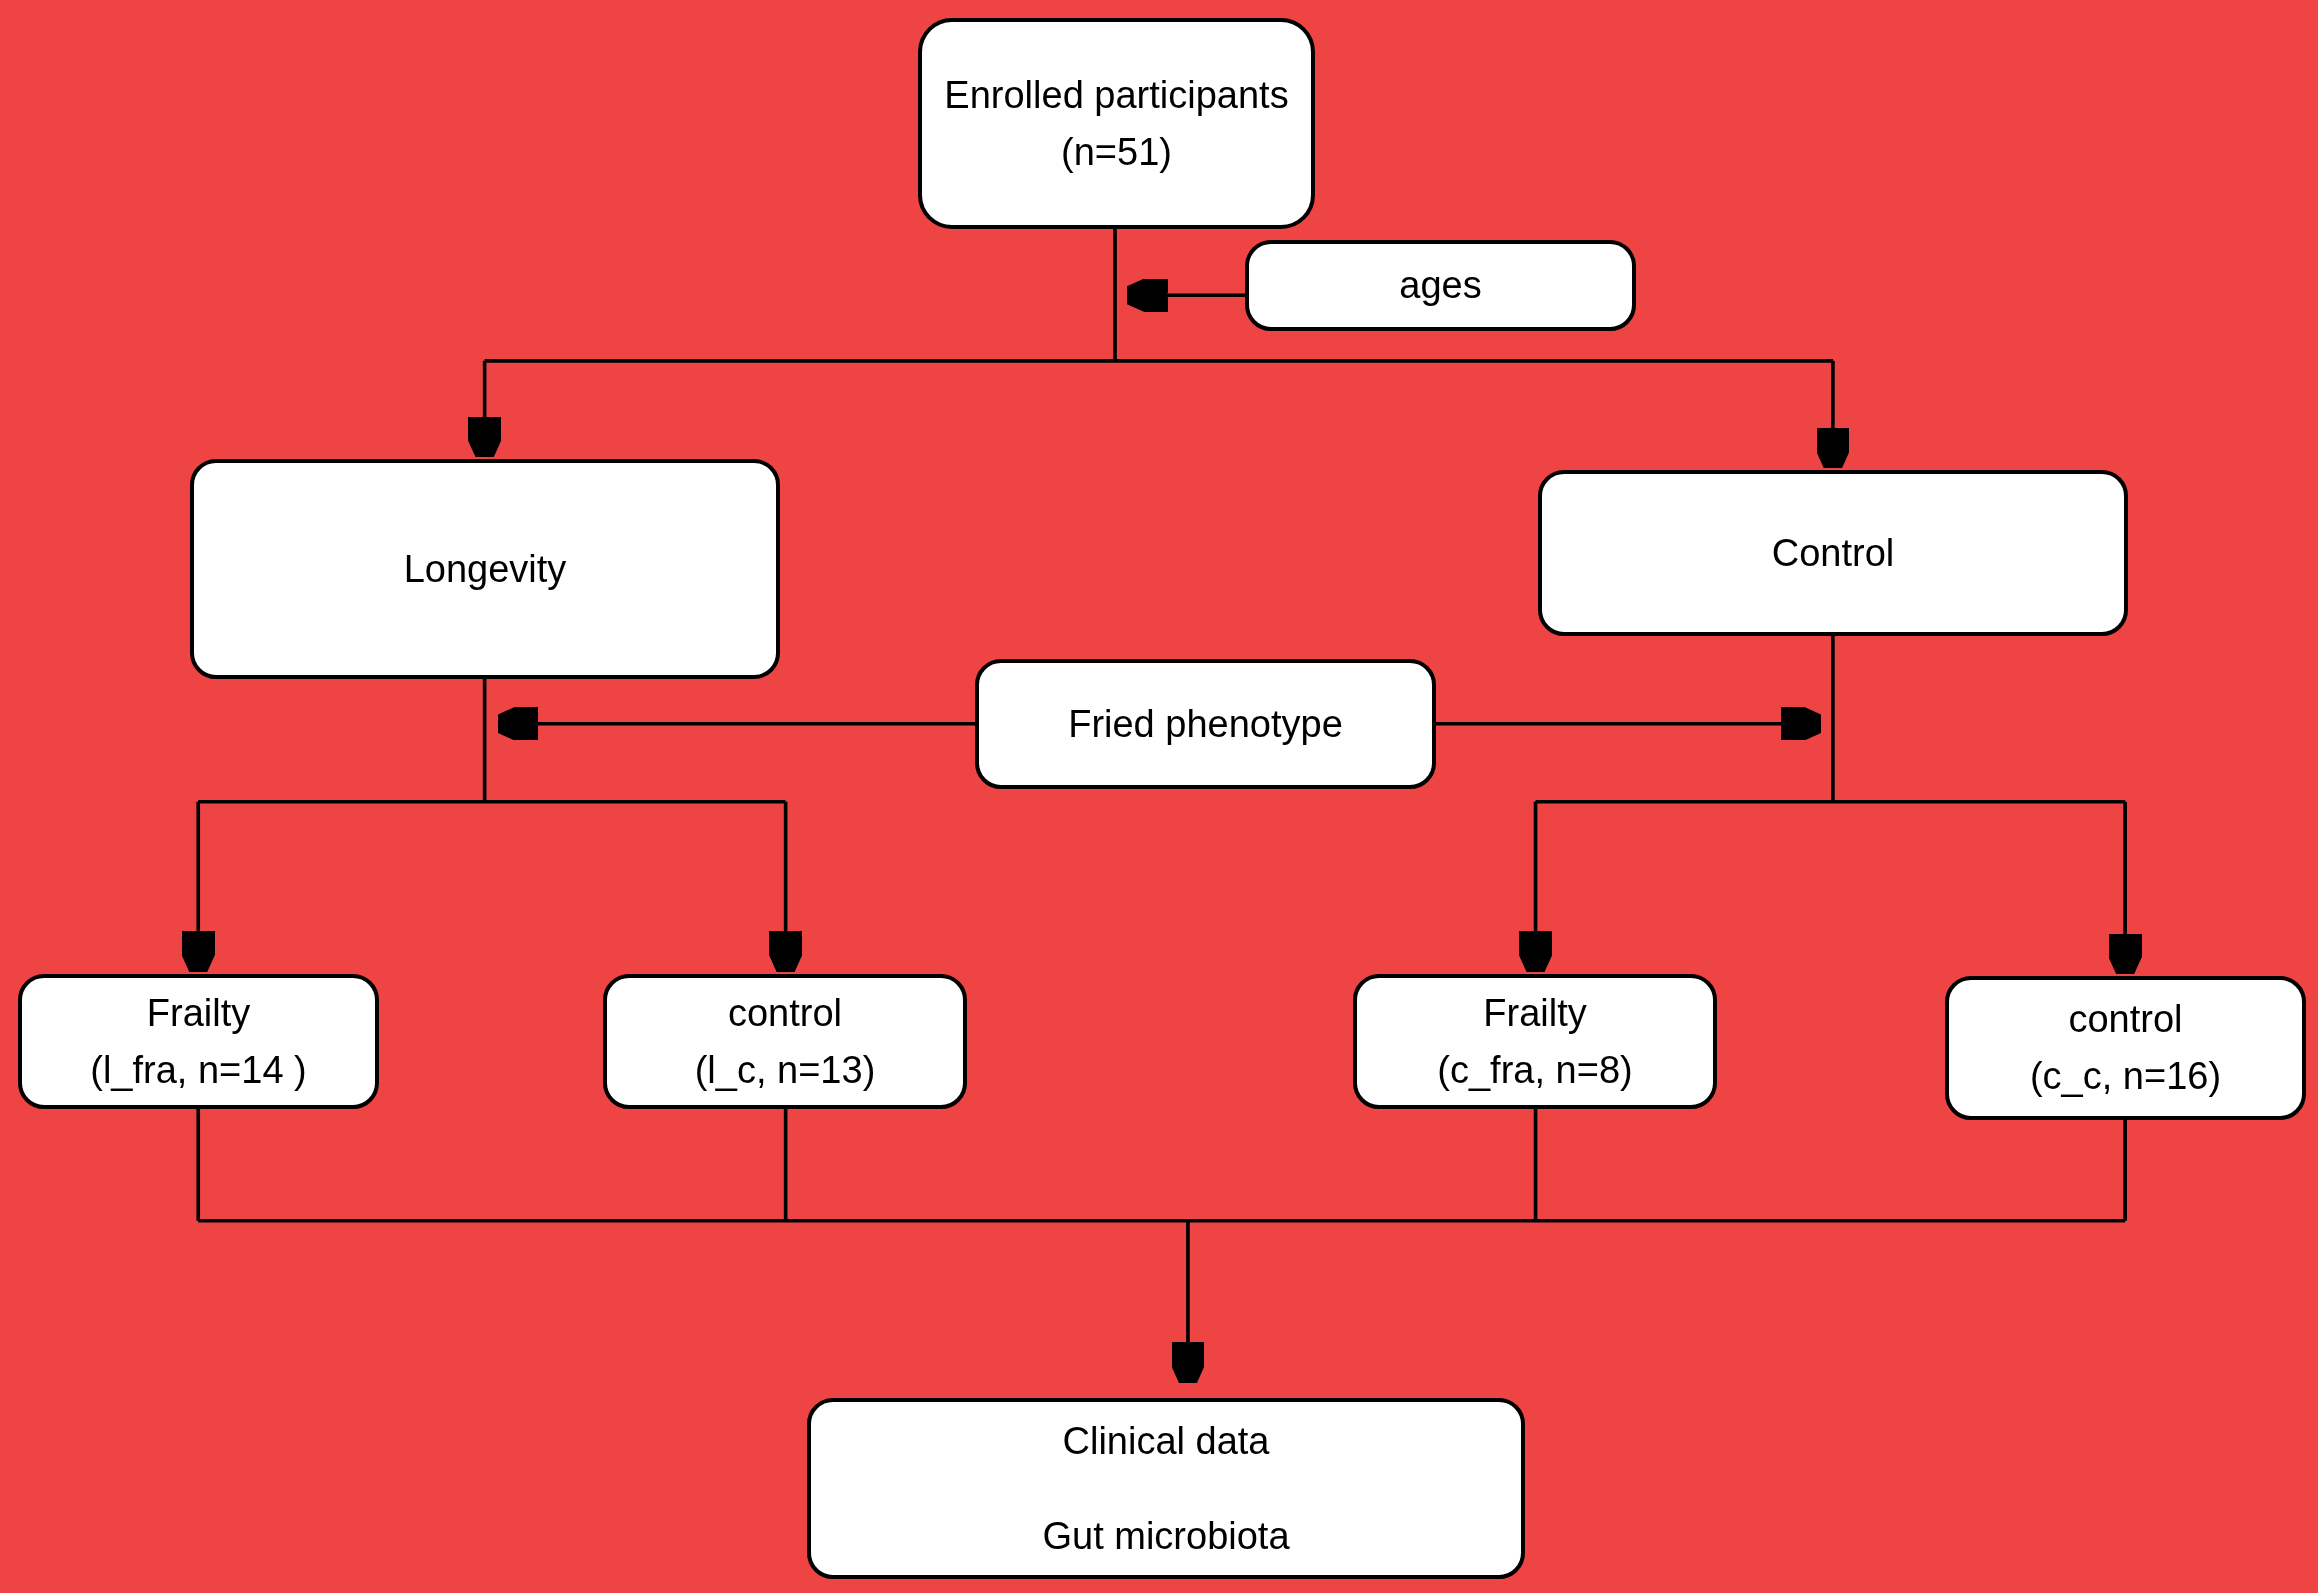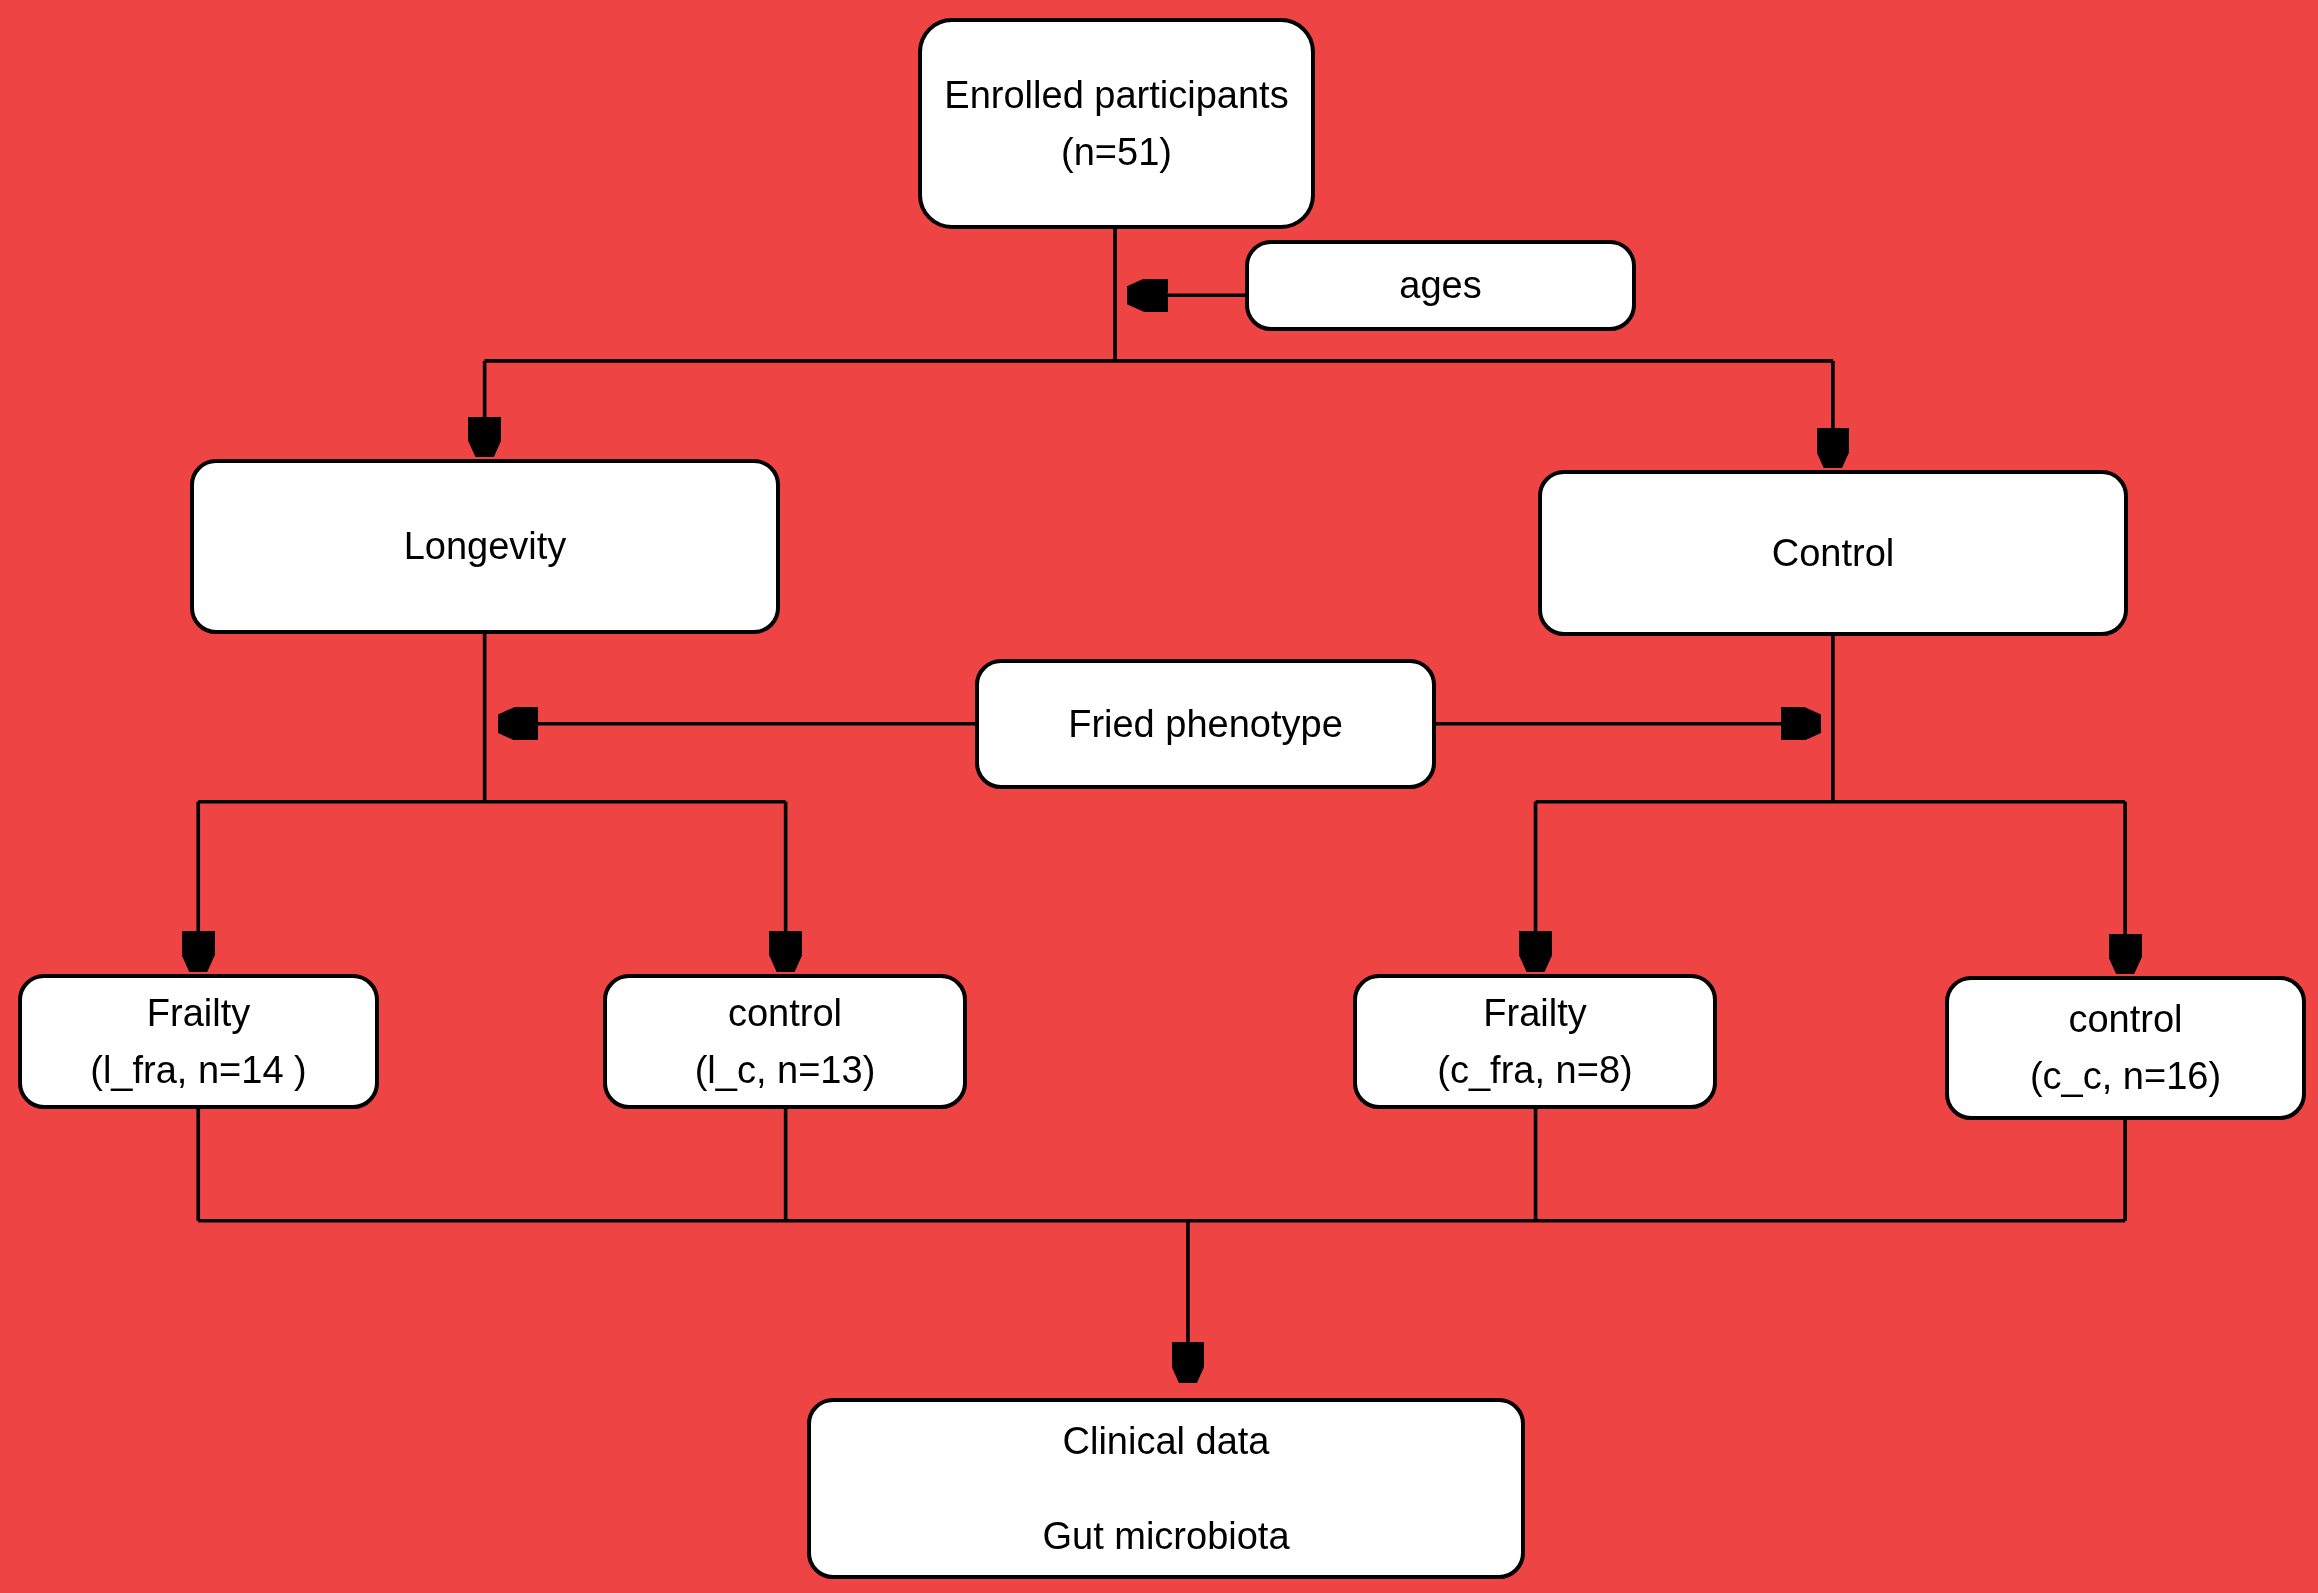--- a/index.html
+++ b/index.html
@@ -36,21 +36,21 @@
     flex-direction: column;
     align-items: center;
     justify-content: center;
     text-align: center;
     font-size: 38px;
     line-height: 1.5;
     padding: 2.9px 7.3px;
   }
   .node--enrolled  { left: 918px; top: 18px;   width: 397px; height: 211px; border-radius: 34px; }
   .node--ages      { left: 1245px; top: 240px;  width: 391px; height: 91px; }
-  .node--longevity { left: 190px;  top: 459px;  width: 590px; height: 175px; }
+  .node--longevity { left: 190px;  top: 459px;  width: 590px; height: 220px; }
   .node--control   { left: 1538px; top: 470px;  width: 590px; height: 166px; }
   .node--fried     { left: 975px; top: 659px;  width: 461px; height: 130px; }
   .node--lfra      { left: 18px;   top: 974px; width: 361px; height: 135px; }
   .node--lc        { left: 603px;  top: 974px; width: 364px; height: 135px; }
   .node--cfra      { left: 1353px; top: 974px; width: 364px; height: 135px; }
   .node--cc        { left: 1945px; top: 976px; width: 361px; height: 144px; }
   .node--outcome   { left: 807px; top: 1398px; width: 718px; height: 181px; gap: 38px; }
 </style>
 </head>
 <body>

